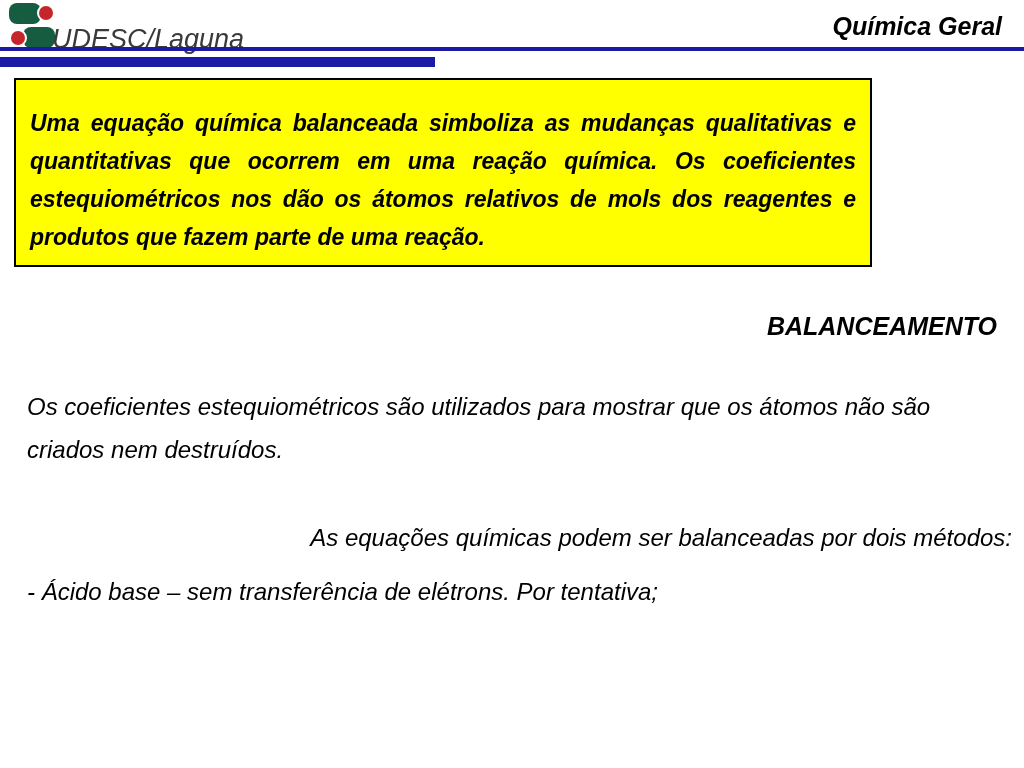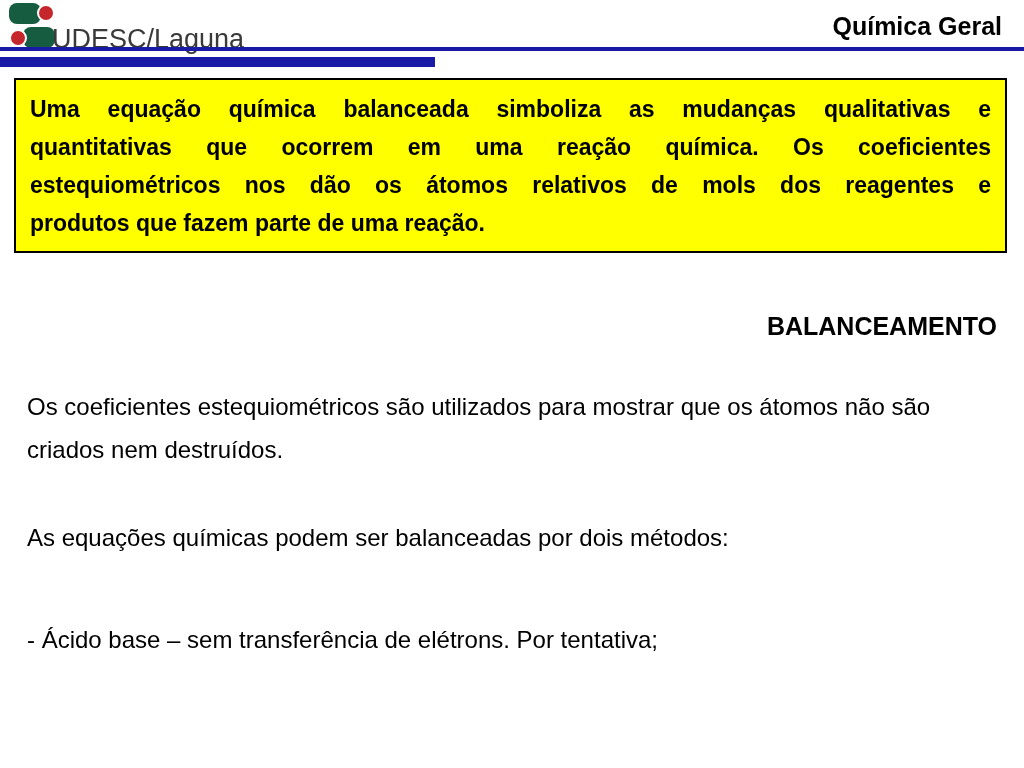--- a/index.html
+++ b/index.html
@@ -8,20 +8,21 @@
     background: #ffffff;
   }
   .slide {
     position: relative;
     width: 1024px;
     height: 768px;
     background: #ffffff;
     overflow: hidden;
     font-family: "Liberation Sans", sans-serif;
     color: #000000;
+    font-style: italic;
   }
 
   
   .logo {
     position: absolute;
     left: 8px;
     top: 2px;
     width: 48px;
     height: 50px;
   }
@@ -57,25 +58,25 @@
     width: 435px;
     height: 10px;
     background: #1b1aa6;
   }
 
   
   .highlight-box {
     position: absolute;
     left: 14px;
     top: 78px;
-    width: 993px;
+    width: 858px;
     box-sizing: border-box;
     background: #ffff00;
     border: 2px solid #000000;
-    padding: 10px 14px 9px 14px;
+    padding: 24px 14px 9px 14px;
     font-size: 23px;
     font-weight: bold;
     line-height: 38px;
     color: #000000;
   }
   .hl-line {
     text-align: justify;
     text-align-last: justify;
     white-space: normal;
   }
@@ -95,22 +96,22 @@
   }
   .body-text {
     position: absolute;
     left: 27px;
     width: 985px;
     font-size: 24px;
     line-height: 43px;
     color: #000000;
   }
   .para-intro   { top: 385px; }
-  .para-methods { top: 516px; }
-  .bullet-acid  { top: 570px; margin-top: 48px; }
+  .para-methods { top: 516px; text-align: right; }
+  .bullet-acid  { top: 570px; }
   .bullet-redox { top: 627px; }
 </style>
 </head>
 <body>
 
 <div class="slide">
 
   <svg class="logo" viewBox="0 0 48 50" xmlns="http://www.w3.org/2000/svg">
     <rect x="1" y="1" width="32" height="21" rx="8" fill="#155c40"></rect>
     <rect x="15" y="25" width="32" height="21" rx="8" fill="#155c40"></rect>

